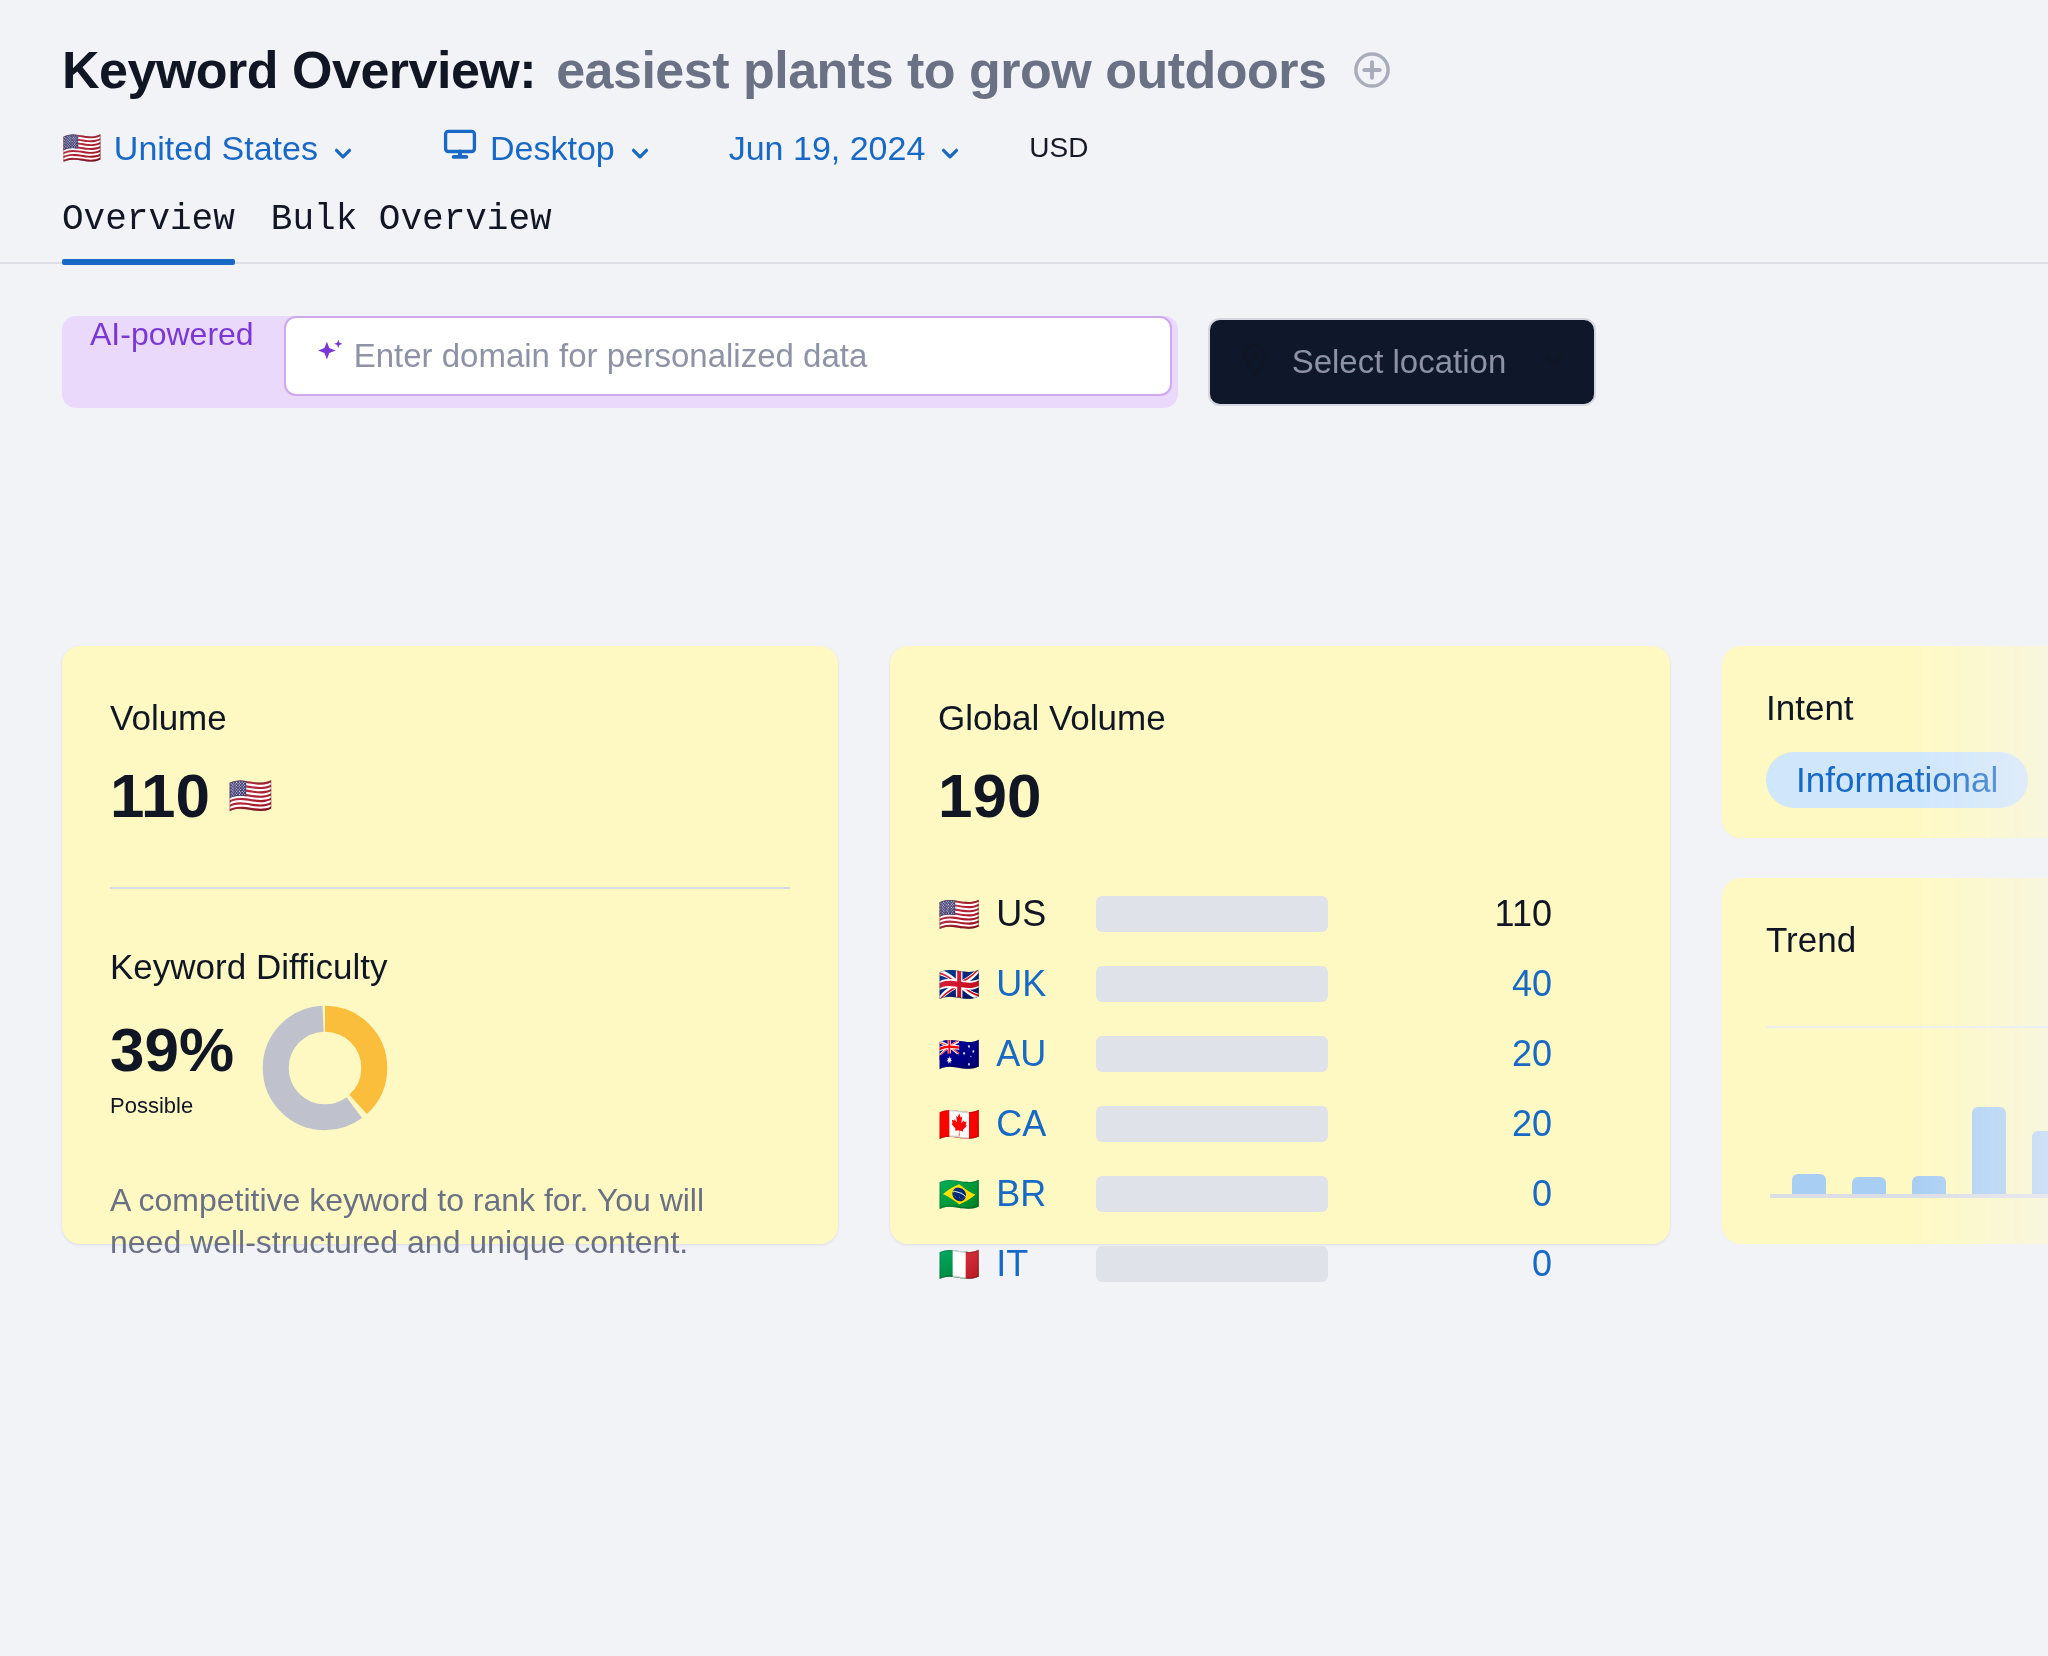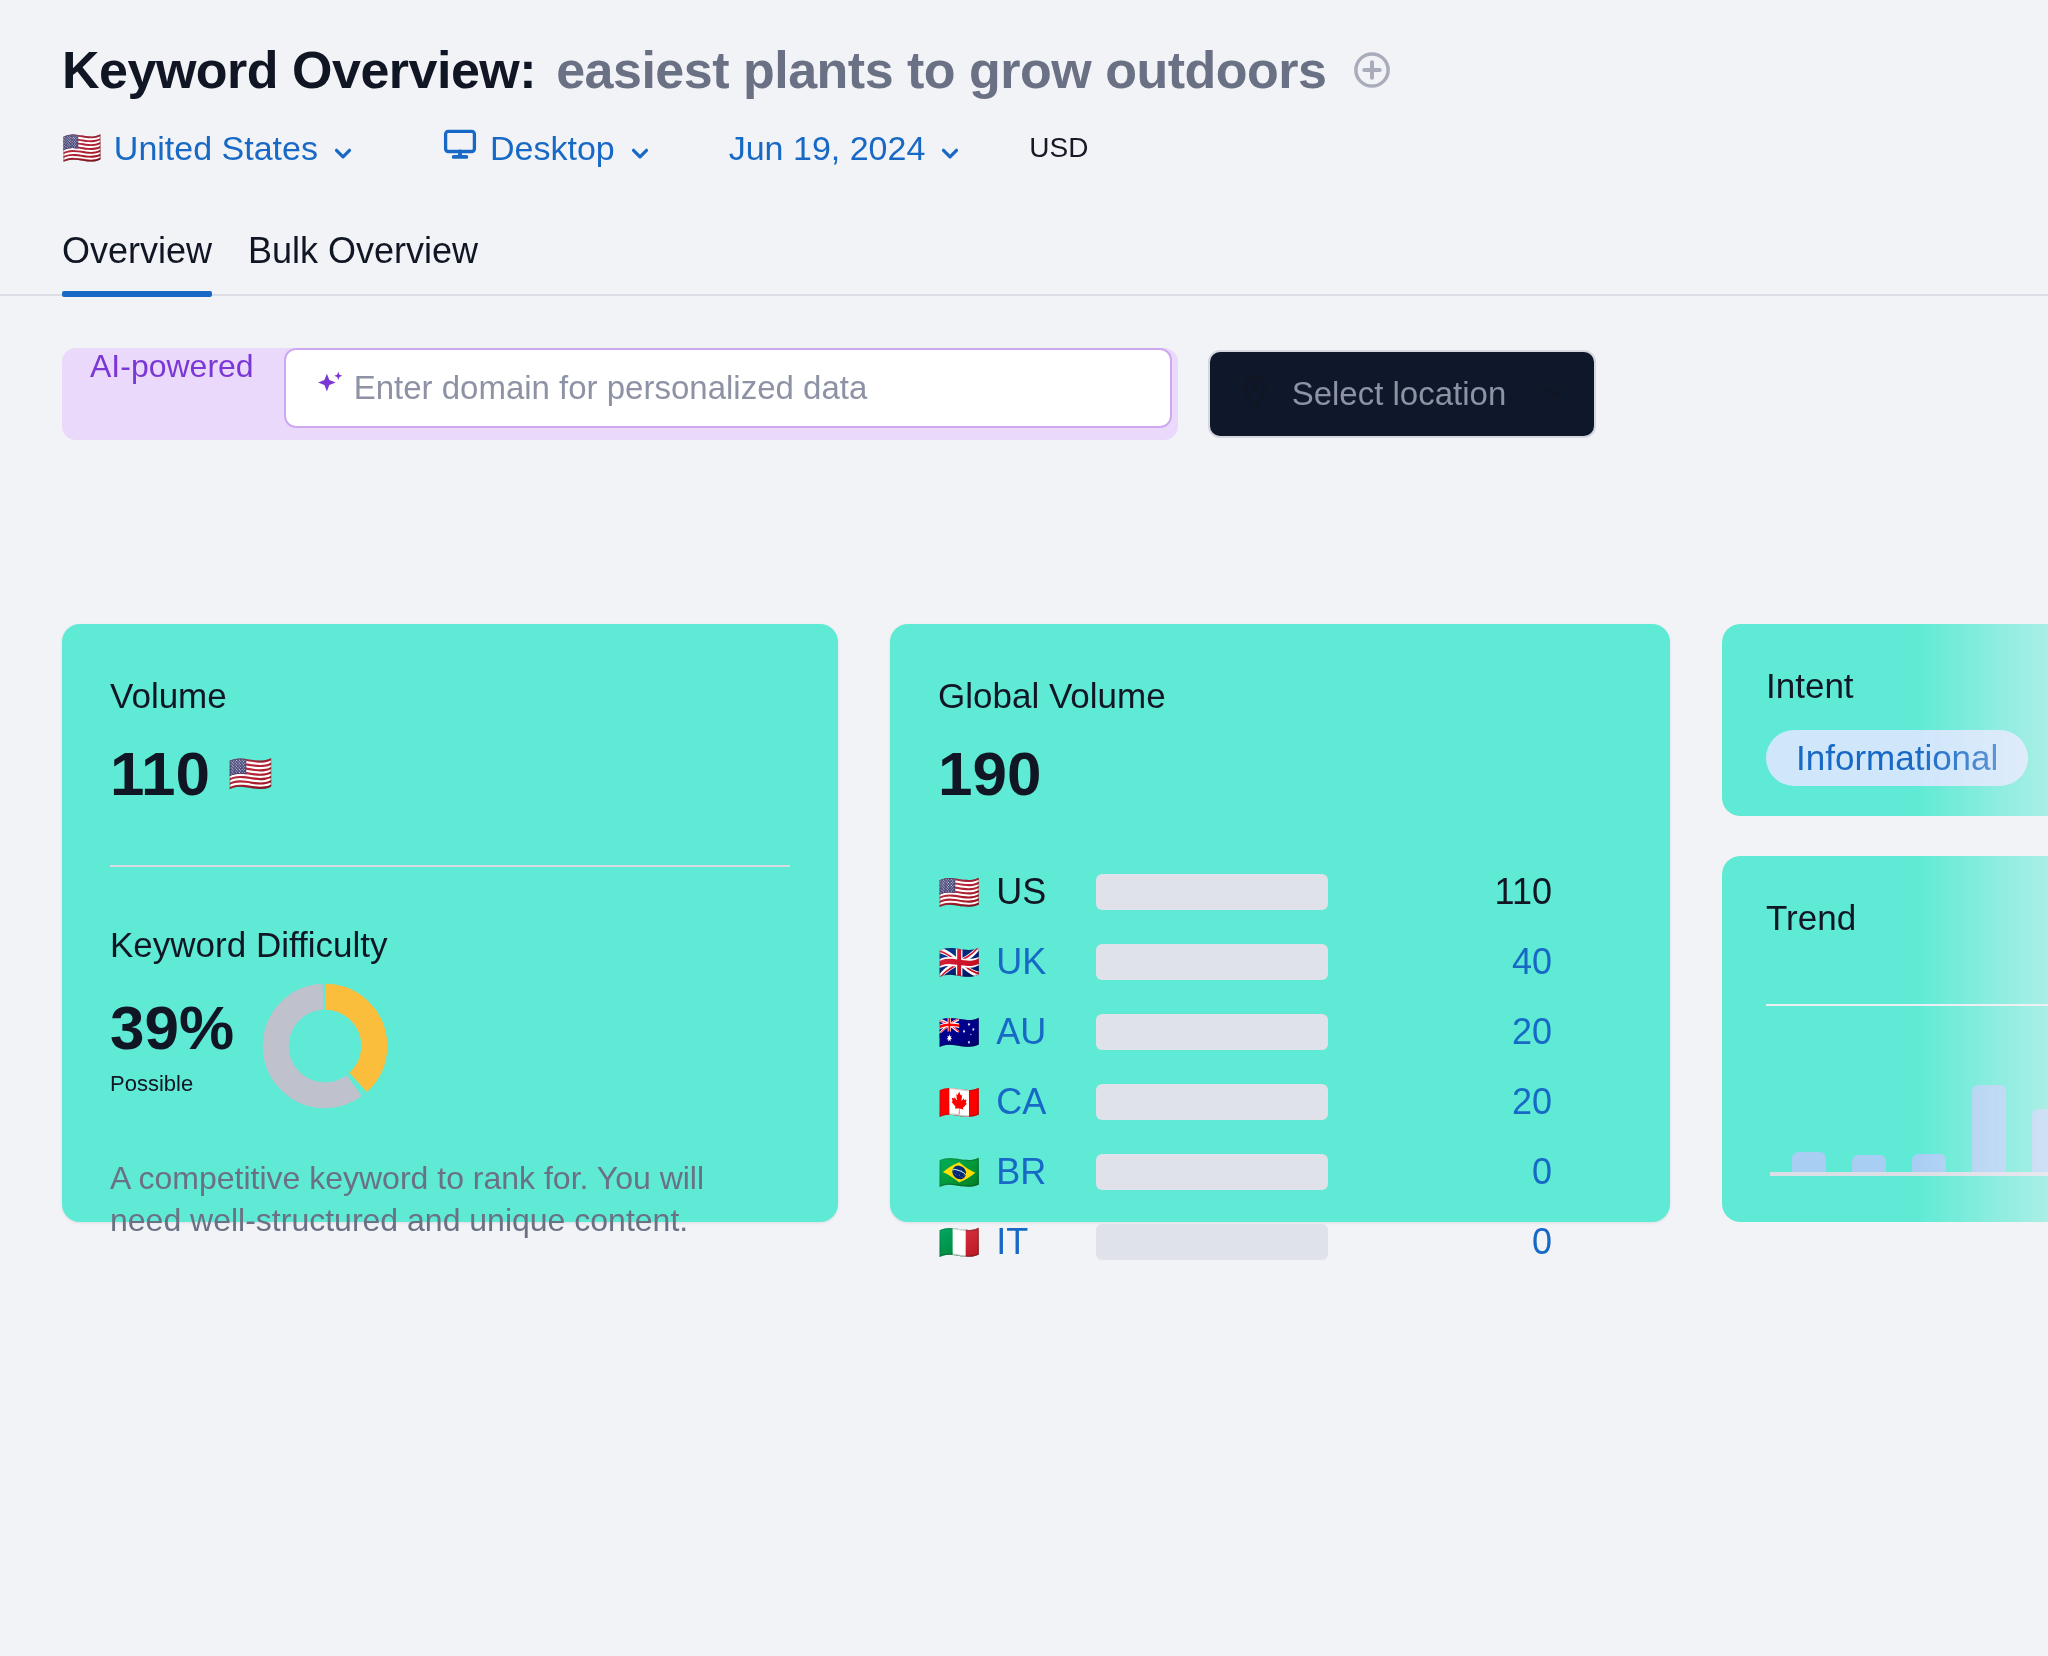--- a/index.html
+++ b/index.html
@@ -30,21 +30,21 @@
     font-size: 34px; color: #1769c5;
   }
   .meta-item .flag { font-size: 32px; line-height: 1; }
   .meta-gap-a { width: 86px; }
   .meta-gap-b { width: 76px; }
   .meta-gap-c { width: 66px; }
   .chev { display: inline-block; width: 26px; height: 26px; }
   .usd { font-size: 28px; color: #151a26; }
 
   
-  .tabs-wrap { margin-top: 60px; position: relative; }
+  .tabs-wrap { margin-top: 29px; position: relative; font-family: Liberation Mono, monospace; }
   .tabs { display: flex; gap: 36px; padding-left: 62px; }
   .tab {
     font-size: 36px; color: #111624; padding-bottom: 22px;
     position: relative; white-space: nowrap;
   }
   .tab.active::after {
     content: ""; position: absolute; left: 0; right: 0; bottom: -3px;
     height: 6px; background: #1769c5; border-radius: 2px;
   }
   .tabs-rule {
@@ -73,22 +73,23 @@
     background: #0f172a; border: 2px solid #d4d7e0; border-radius: 12px;
     height: 88px; padding: 0 26px 0 26px;
   }
   .loc-btn .ph { font-size: 33px; color: #8d93a5; }
   .loc-btn .chev2 { margin-left: 16px; }
 
   
   .cards { position: absolute; left: 0; top: 624px; width: 2048px; }
 
   .card {
-    position: absolute; background: #5eead4; border-radius: 18px;
+    position: absolute; background: #fef9c3; border-radius: 18px;
     box-shadow: 0 1px 3px rgba(30,35,60,.10);
+    margin-top: 22px;
   }
   #card-volume { left: 62px; top: 0; width: 776px; height: 598px; }
   #card-global { left: 890px; top: 0; width: 780px; height: 598px; }
   #card-intent { left: 1722px; top: 0; width: 420px; height: 192px; }
   #card-trend  { left: 1722px; top: 232px; width: 420px; height: 366px; }
 
   .card-pad { padding: 52px 48px; }
 
   .metric-label { font-size: 35px; color: #111624; }
   .metric-value {

